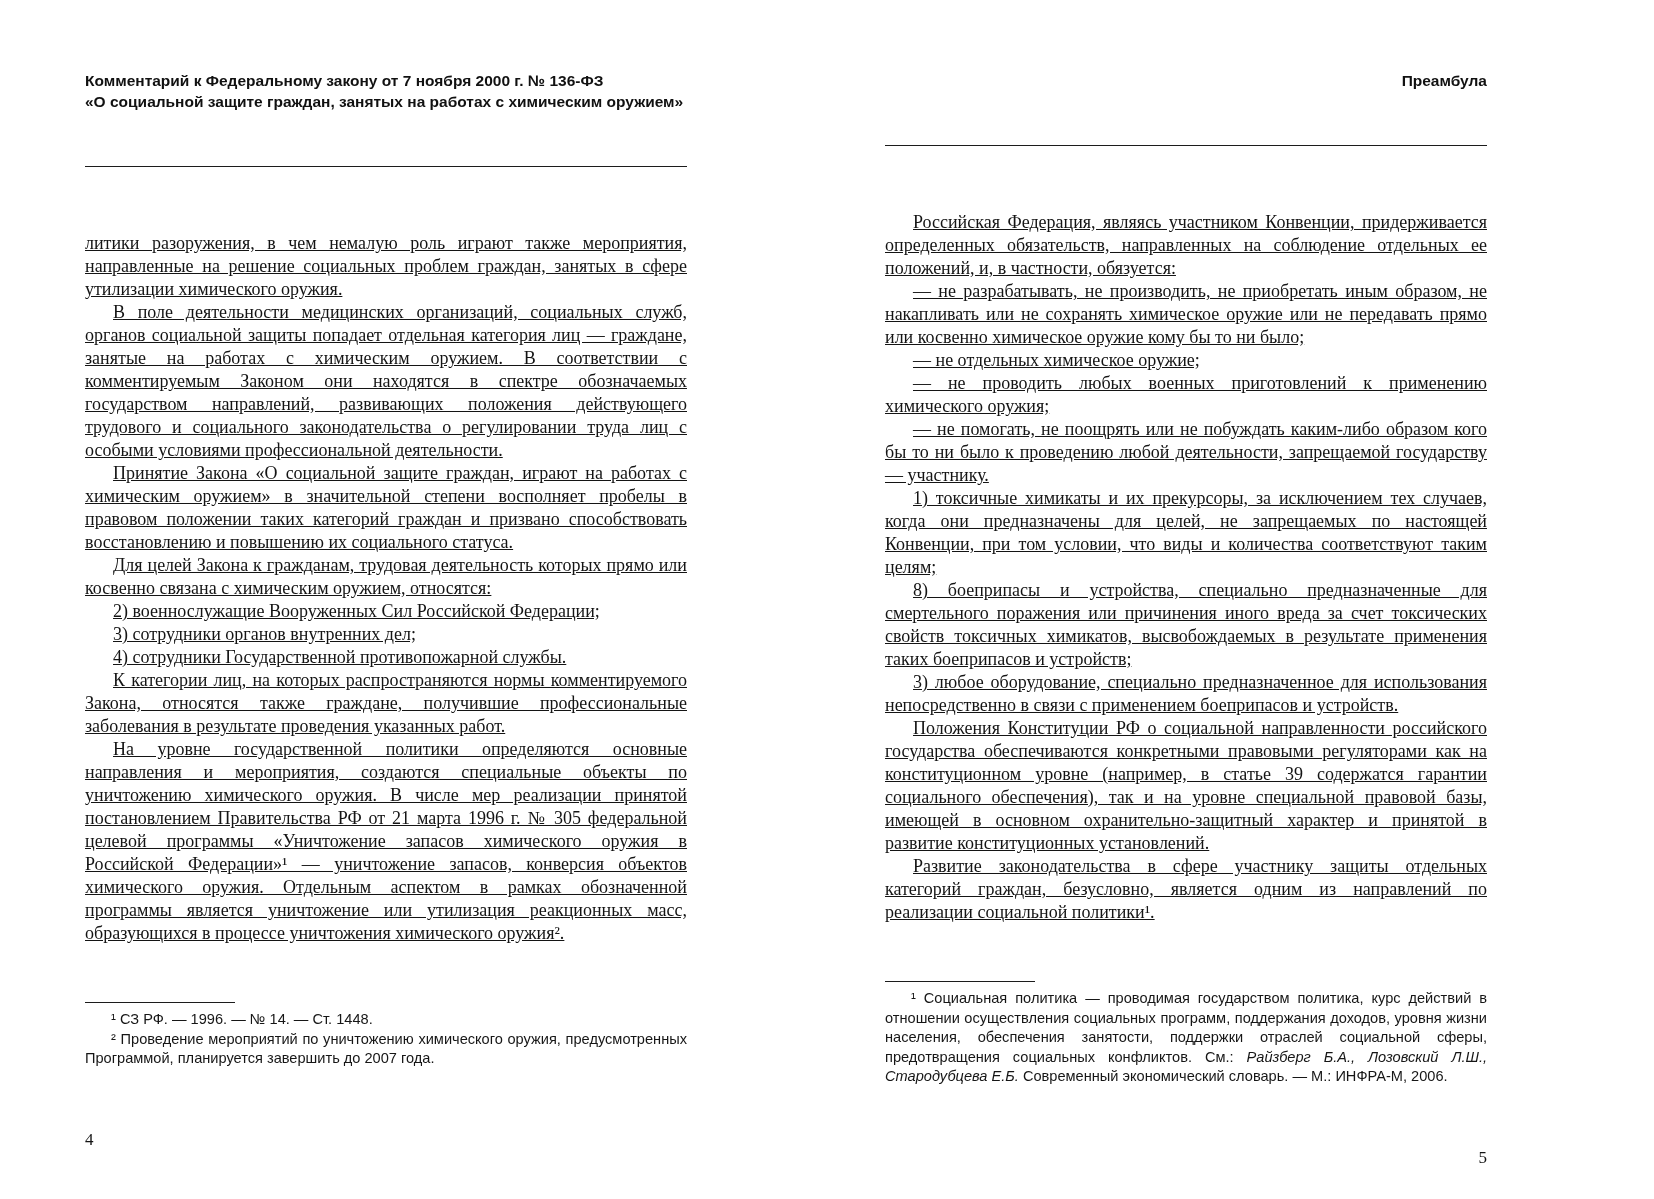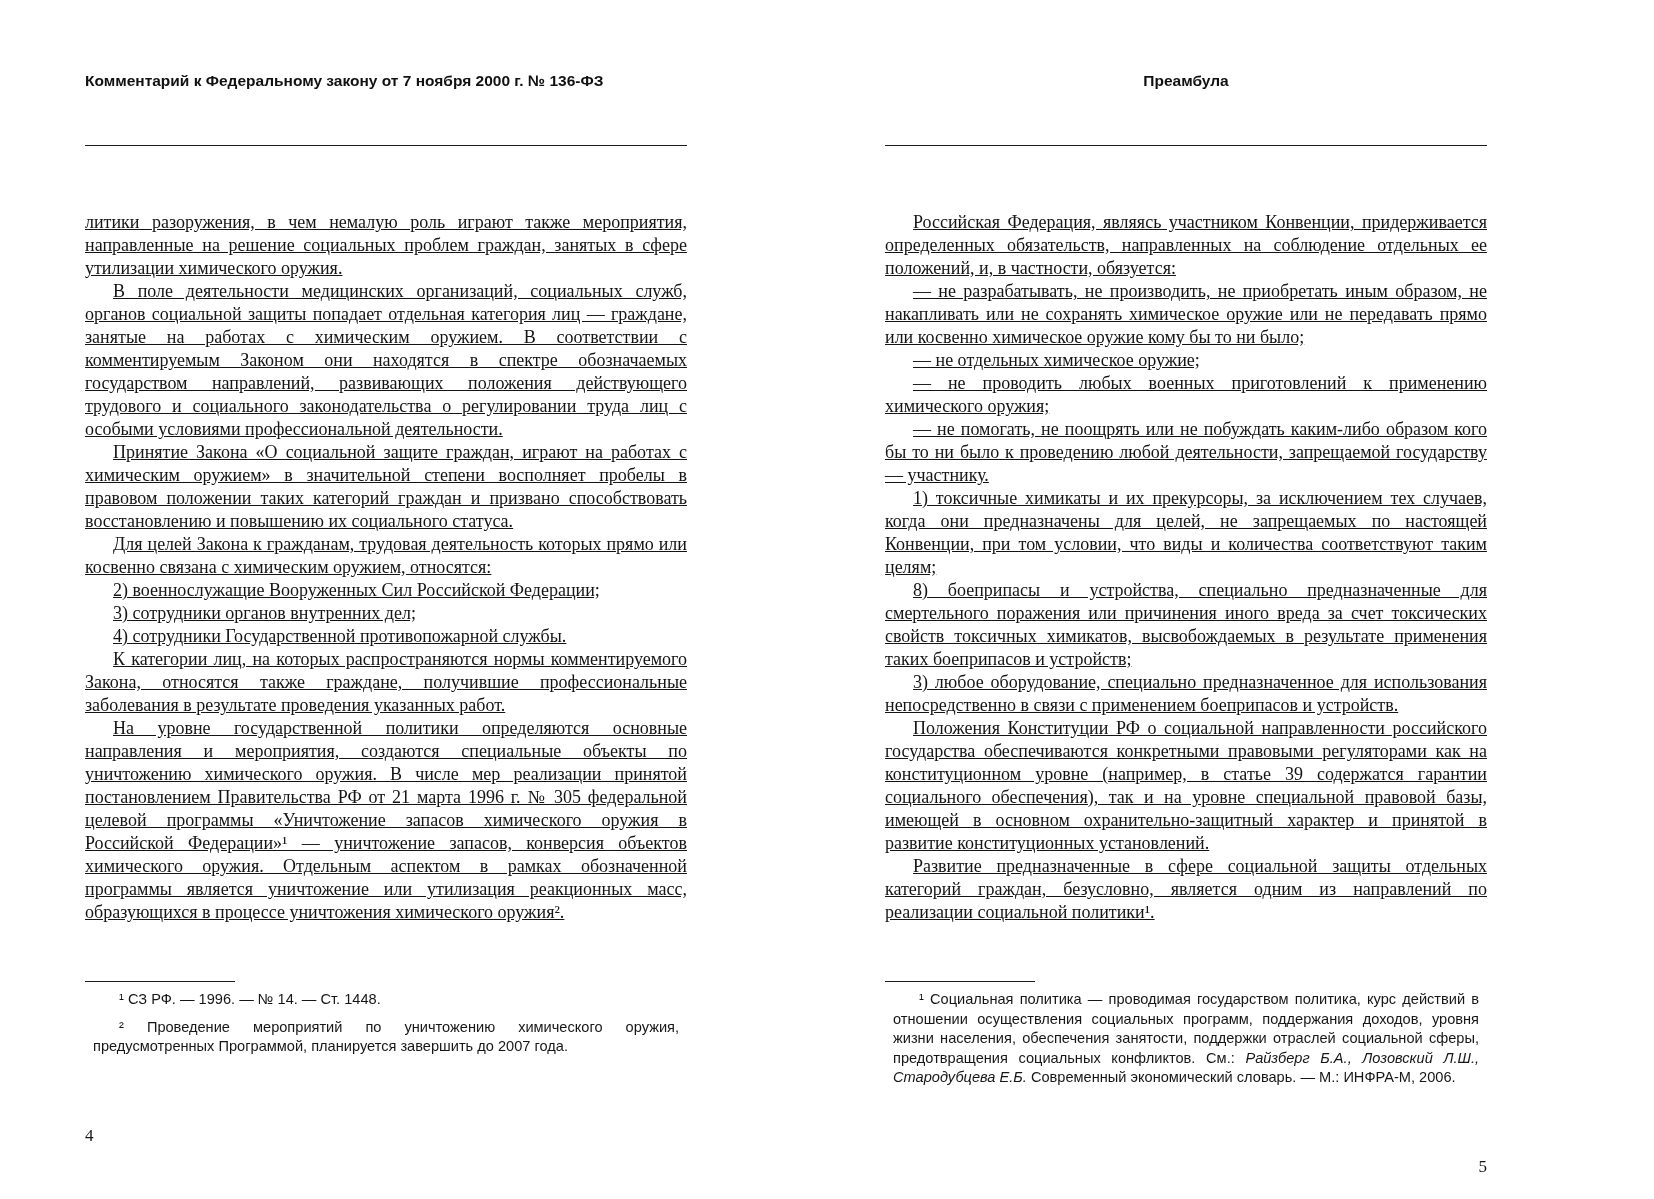--- a/index.html
+++ b/index.html
@@ -30,21 +30,21 @@
     height: 50px;
     display: flex;
     flex-direction: column;
     justify-content: flex-end;
     font-family: "Liberation Sans", sans-serif;
     font-weight: 700;
     font-size: 15.5px;
     line-height: 21px;
     color: #111;
   }
-  .page-head.right-align { text-align: center; }
+  .page-head.right-align { text-align: right; }
   .head-rule {
     border: none;
     border-top: 1.6px solid #1c1c1c;
     width: 100%;
     margin: 9px 0 0 0;
   }
   .body-text {
     margin-top: 20px;
     font-family: "Liberation Serif", serif;
     font-size: 18px;
@@ -70,40 +70,41 @@
     hyphens: auto;
     -webkit-hyphens: auto;
   }
   .fn-rule {
     border: none;
     border-top: 1.3px solid #1c1c1c;
     width: 150px;
     margin: 0 0 7px 0;
   }
   .footnotes p {
-    margin: 8px;
+    margin: 0;
     text-indent: 26px;
   }
   .fn-italic { font-style: italic; }
   .page-number {
     margin-top: 16px;
     font-family: "Liberation Serif", serif;
     font-size: 17px;
     color: #141414;
   }
   .page-number.right-align { text-align: right; }
 </style>
 </head>
 <body>
 
 <div class="spread">
 
   <div class="page">
     <div class="page-head">
       <div>Комментарий к Федеральному закону от 7 ноября 2000 г. № 136-ФЗ</div>
+      <div>«О социальной защите граждан, занятых на работах с химическим оружием»</div>
     </div>
     <hr class="head-rule">
     <div class="body-text">
       <p class="continuation">литики разоружения, в чем немалую роль играют также мероприятия, направленные на решение социальных проблем граждан, занятых в сфере утилизации химического оружия.</p>
       <p>В поле деятельности медицинских организаций, социальных служб, органов социальной защиты попадает отдельная категория лиц — граждане, занятые на работах с химическим оружием. В соответствии с комментируемым Законом они находятся в спектре обозначаемых государством направлений, развивающих положения действующего трудового и социального законодательства о регулировании труда лиц с особыми условиями профессиональной деятельности.</p>
       <p>Принятие Закона «О социальной защите граждан, играют на работах с химическим оружием» в значительной степени восполняет пробелы в правовом положении таких категорий граждан и призвано способствовать восстановлению и повышению их социального статуса.</p>
       <p>Для целей Закона к гражданам, трудовая деятельность которых прямо или косвенно связана с химическим оружием, относятся:</p>
       <p>2) военнослужащие Вооруженных Сил Российской Федерации;</p>
       <p>3) сотрудники органов внутренних дел;</p>
       <p>4) сотрудники Государственной противопожарной службы.</p>
@@ -126,21 +127,21 @@
     <div class="body-text">
       <p>Российская Федерация, являясь участником Конвенции, придерживается определенных обязательств, направленных на соблюдение отдельных ее положений, и, в частности, обязуется:</p>
       <p>— не разрабатывать, не производить, не приобретать иным образом, не накапливать или не сохранять химическое оружие или не передавать прямо или косвенно химическое оружие кому бы то ни было;</p>
       <p>— не отдельных химическое оружие;</p>
       <p>— не проводить любых военных приготовлений к применению химического оружия;</p>
       <p>— не помогать, не поощрять или не побуждать каким-либо образом кого бы то ни было к проведению любой деятельности, запрещаемой государству — участнику.</p>
       <p>1) токсичные химикаты и их прекурсоры, за исключением тех случаев, когда они предназначены для целей, не запрещаемых по настоящей Конвенции, при том условии, что виды и количества соответствуют таким целям;</p>
       <p>8) боеприпасы и устройства, специально предназначенные для смертельного поражения или причинения иного вреда за счет токсических свойств токсичных химикатов, высвобождаемых в результате применения таких боеприпасов и устройств;</p>
       <p>3) любое оборудование, специально предназначенное для использования непосредственно в связи с применением боеприпасов и устройств.</p>
       <p>Положения Конституции РФ о социальной направленности российского государства обеспечиваются конкретными правовыми регуляторами как на конституционном уровне (например, в статье 39 содержатся гарантии социального обеспечения), так и на уровне специальной правовой базы, имеющей в основном охранительно-защитный характер и принятой в развитие конституционных установлений.</p>
-      <p>Развитие предназначенные в сфере социальной защиты отдельных категорий граждан, безусловно, является одним из направлений по реализации социальной политики¹.</p>
+      <p>Развитие законодательства в сфере участнику защиты отдельных категорий граждан, безусловно, является одним из направлений по реализации социальной политики¹.</p>
     </div>
     <div class="footnotes">
       <hr class="fn-rule">
       <p><span>¹ Социальная политика — проводимая государством политика, курс действий в отношении осуществления социальных программ, поддержания доходов, уровня жизни населения, обеспечения занятости, поддержки отраслей социальной сферы, предотвращения социальных конфликтов. См.: </span><span class="fn-italic">Райзберг Б.А., Лозовский Л.Ш., Стародубцева Е.Б.</span><span> Современный экономический словарь. — М.: ИНФРА-М, 2006.</span></p>
     </div>
     <div class="page-number right-align">5</div>
   </div>
 
 </div>
 

